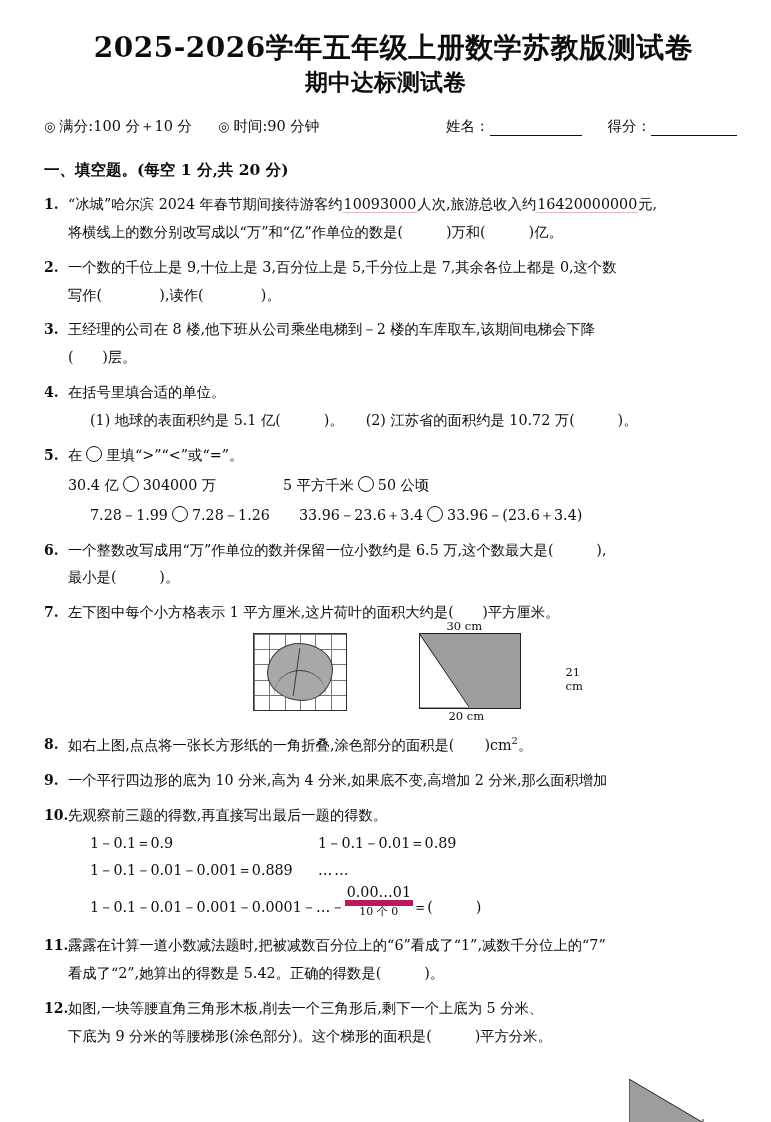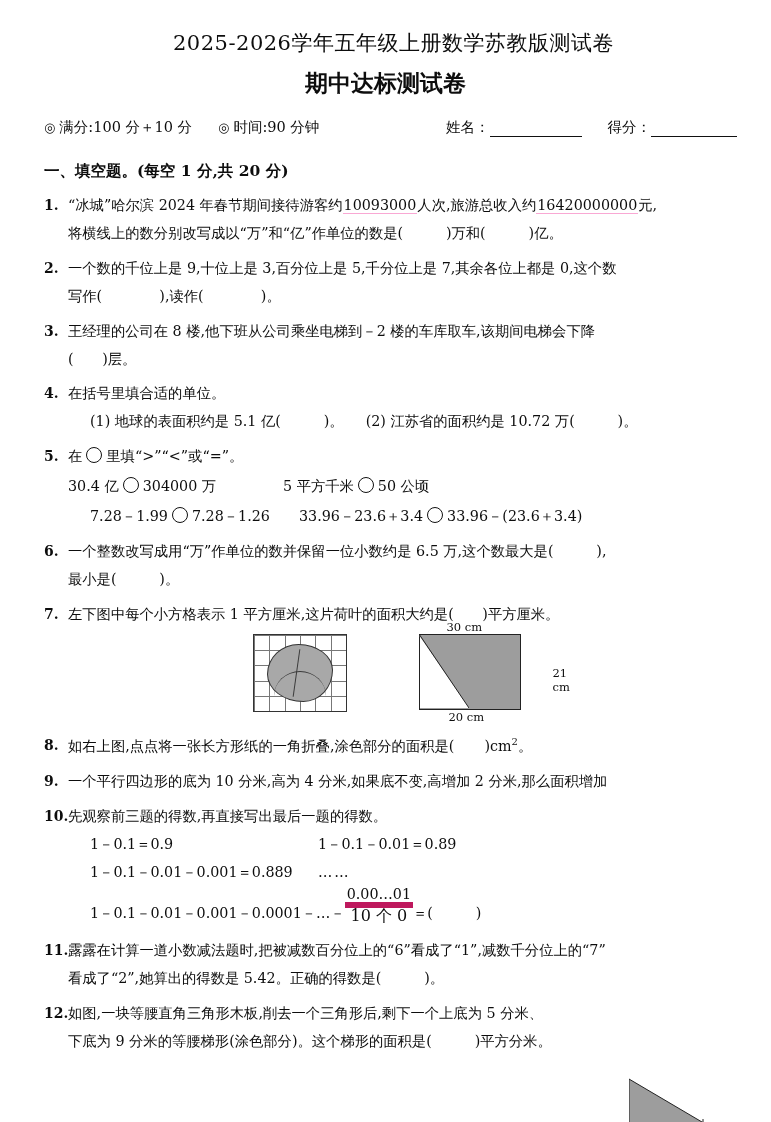--- a/index.html
+++ b/index.html
@@ -17,32 +17,32 @@
     width:771px;
     height:1122px;
     padding:0;
     box-sizing:border-box;
   }
   .title-block{
     text-align:center;
     margin-top:30px;
   }
   .title-main{
-    font-size:21px;
-    font-weight:normal;
+    font-size:28px;
+    font-weight:bold;
     letter-spacing:0.5px;
     line-height:1.25;
     font-family:"DejaVu Serif","Liberation Serif",serif;
     padding-left:16px;
   }
   .title-sub{
     font-size:23px;
     font-weight:bold;
     line-height:1.3;
-    margin-top:12px;
+    margin-top:2px;
     font-family:"DejaVu Serif","Liberation Serif",serif;
   }
   .meta-row{
     display:flex;
     align-items:flex-end;
     font-size:14.5px;
     margin:20px 34px 0 44px;
     font-family:"DejaVu Serif","Liberation Serif",serif;
   }
   .meta-item{white-space:nowrap;}
@@ -98,21 +98,21 @@
   .seq-row{display:flex;}
   .seq-a{width:250px;}
   .dots{letter-spacing:2px;}
   .underbrace{
     display:inline-block;
     text-align:center;
     line-height:1.05;
     vertical-align:-3px;
   }
   .underbrace .top{border-bottom:6px solid #be185d;padding:0 2px;display:block;}
-  .underbrace .bot{font-size:16px;display:block;}
+  .underbrace .bot{font-size:11px;display:block;}
   
   .fig-row{
     display:flex;
     justify-content:center;
     align-items:flex-start;
     gap:60px;
     margin:6px 0 4px 0;
   }
   .grid-fig{
     position:relative;
@@ -162,21 +162,21 @@
     clip-path:polygon(0 0,100% 100%,0 100%);
     background:#ffffff;
     border-left:1px solid #222;
   }
   .fold-diag{
     position:absolute;left:12px;top:0;
     width:50px;height:74px;
   }
   .lbl{position:absolute;font-size:11.5px;font-family:"DejaVu Serif","Liberation Serif",serif;}
   .lbl-30{left:40px;top:-14px;}
-  .lbl-21{left:110px;top:32px;padding-left:36px;}
+  .lbl-21{left:123px;top:32px;padding-left:36px;}
   .lbl-20{left:42px;top:76px;}
   .tri-fig{
     position:absolute;
     right:36px;
     width:112px;height:68px;
   }
 </style>
 </head>
 <body>
 

